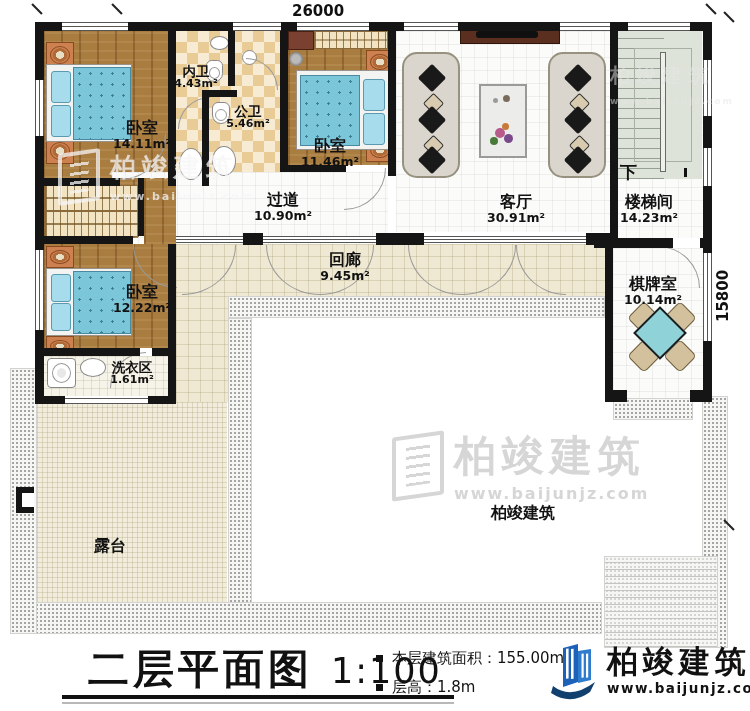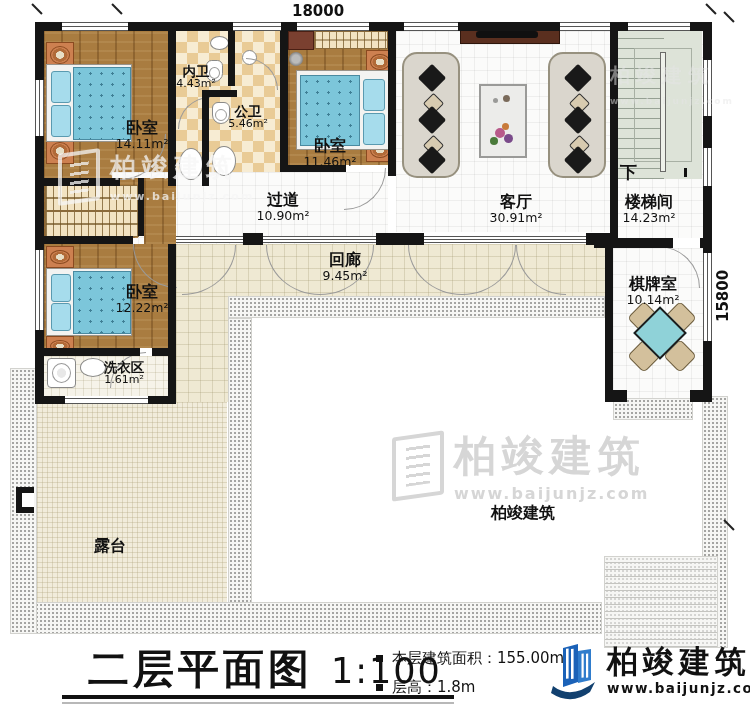--- a/index.html
+++ b/index.html
@@ -59,21 +59,21 @@
     background:radial-gradient(#e8e8e8 0 35%,#fff 40%);}
   .stairs{background-color:#dde3d8;z-index:8;}
   .treads{background-image:repeating-linear-gradient(0deg,rgba(90,105,90,.55) 0 1px,transparent 1px 10px);}
   .rail{background:#eef1ea;border:1px solid #6a6a68;box-sizing:border-box;z-index:11;}
   .chair{background:#d3c09c;border:1px solid #6a5a3a;border-radius:5px;transform:rotate(45deg);z-index:10;}
   .chesstbl{background:#8fd2d8;border:2px solid #1c1c1c;transform:rotate(45deg);z-index:11;box-sizing:border-box;}
   
   .rlabel{z-index:30;text-align:center;transform:translateX(-50%);white-space:nowrap;line-height:1.05;}
   .rname{font-weight:bold;font-size:16px;}
   .rname.sm{font-size:13.5px;}
-  .rarea{font-weight:normal;font-size:12.5px;}
+  .rarea{font-weight:bold;font-size:12.5px;}
   .rarea.sm{font-size:11px;}
   .dim{font-weight:bold;font-size:15px;z-index:30;}
   .tick{width:14px;height:2px;background:#222;transform:rotate(45deg);z-index:30;}
   .wm{z-index:28;pointer-events:none;text-align:left;font-weight:bold;white-space:nowrap;display:flex;align-items:center;gap:10px;}
   .wm .wm-glyph{width:34px;height:44px;border:4px solid currentColor;transform:skewY(-8deg);border-radius:3px;
     background:repeating-linear-gradient(0deg,currentColor 0 3px,transparent 3px 9px) center/55% 70% no-repeat;}
   .wm .cn{letter-spacing:6px;}
   .wm .url{letter-spacing:2px;}
   
   .titlebig{font-size:41px;font-weight:bold;letter-spacing:4px;z-index:40;}
@@ -297,36 +297,36 @@
     <div class="rarea">10.90m²</div>
   </div>
   <div class="abs rlabel" style="left:345px;top:252px">
     <div class="rname">回廊</div>
     <div class="rarea">9.45m²</div>
   </div>
   <div class="abs rlabel" style="left:142px;top:284px">
     <div class="rname">卧室</div>
     <div class="rarea">12.22m²</div>
   </div>
-  <div class="abs rlabel" style="left:124px;top:360px">
+  <div class="abs rlabel" style="left:132px;top:360px">
     <div class="rname sm">洗衣区</div>
     <div class="rarea sm">1.61m²</div>
   </div>
   <div class="abs rlabel" style="left:653px;top:276px">
     <div class="rname">棋牌室</div>
     <div class="rarea">10.14m²</div>
   </div>
   <div class="abs rlabel" style="left:523px;top:505px">
     <div class="rname">柏竣建筑</div>
   </div>
   <div class="abs rlabel" style="left:110px;top:538px">
     <div class="rname">露台</div>
   </div>
 
-  <div class="abs dim" style="left:292px;top:2px">18000</div>
+  <div class="abs dim" style="left:292px;top:2px">26000</div>
   <div class="abs tick" style="left:30px;top:8px"></div>
   <div class="abs tick" style="left:110px;top:8px"></div>
   <div class="abs tick" style="left:704px;top:8px"></div>
   <div class="abs dim" style="left:714px;top:322px;transform:rotate(-90deg);transform-origin:left top">15800</div>
   <div class="abs tick" style="left:722px;top:16px"></div>
   <div class="abs tick" style="left:722px;top:524px"></div>
 
   <div class="abs titlebig" style="left:88px;top:642px">
     <span>二层平面图</span><span class="titlescale">1:100</span>
   </div>

